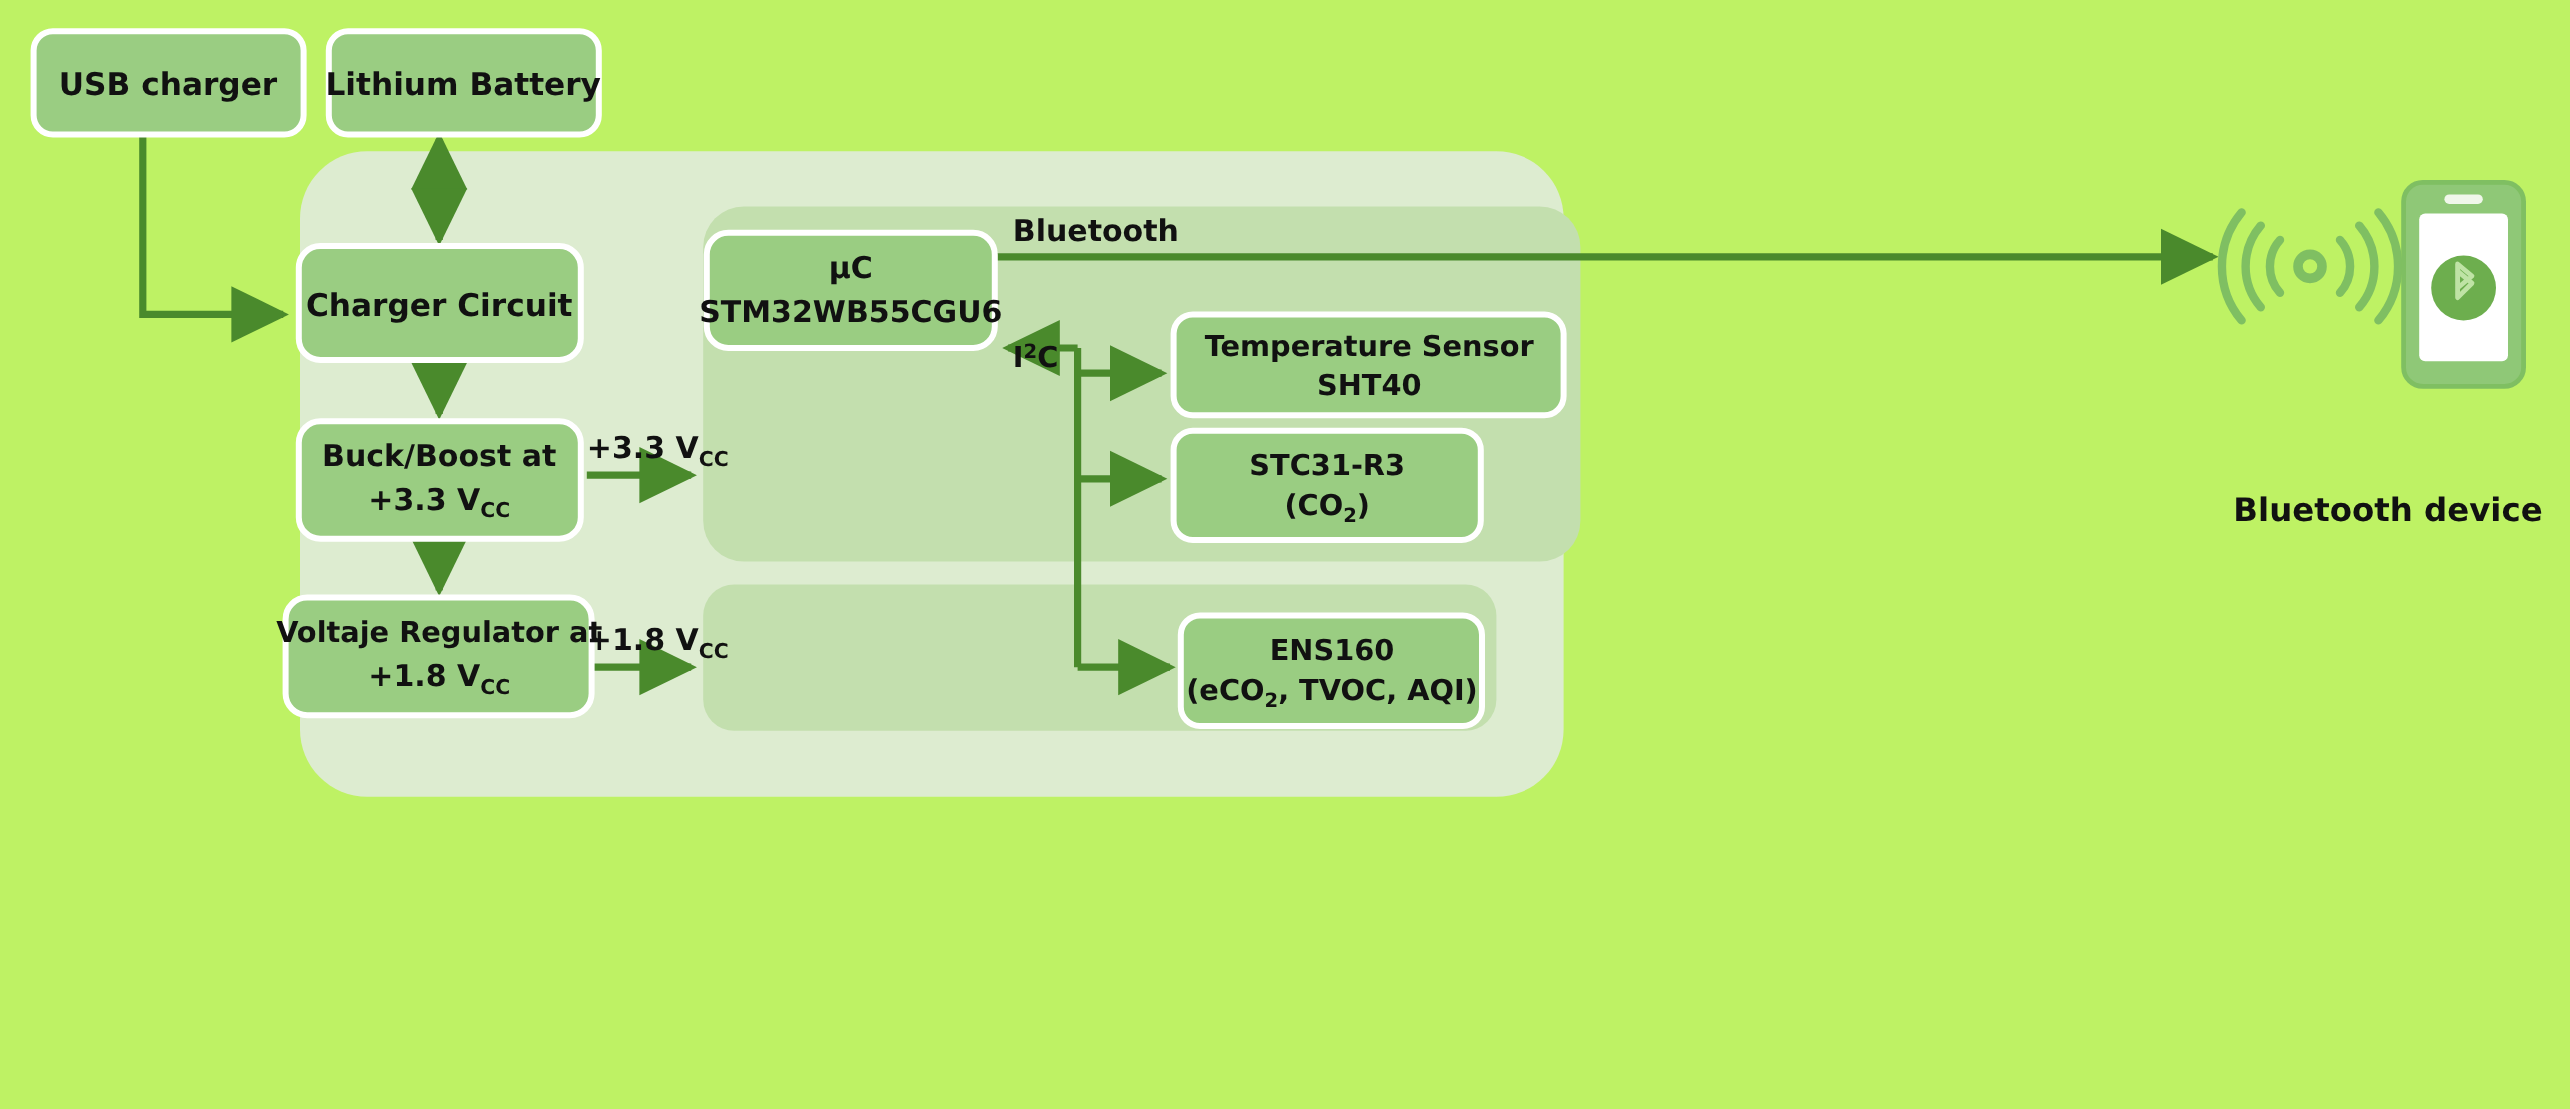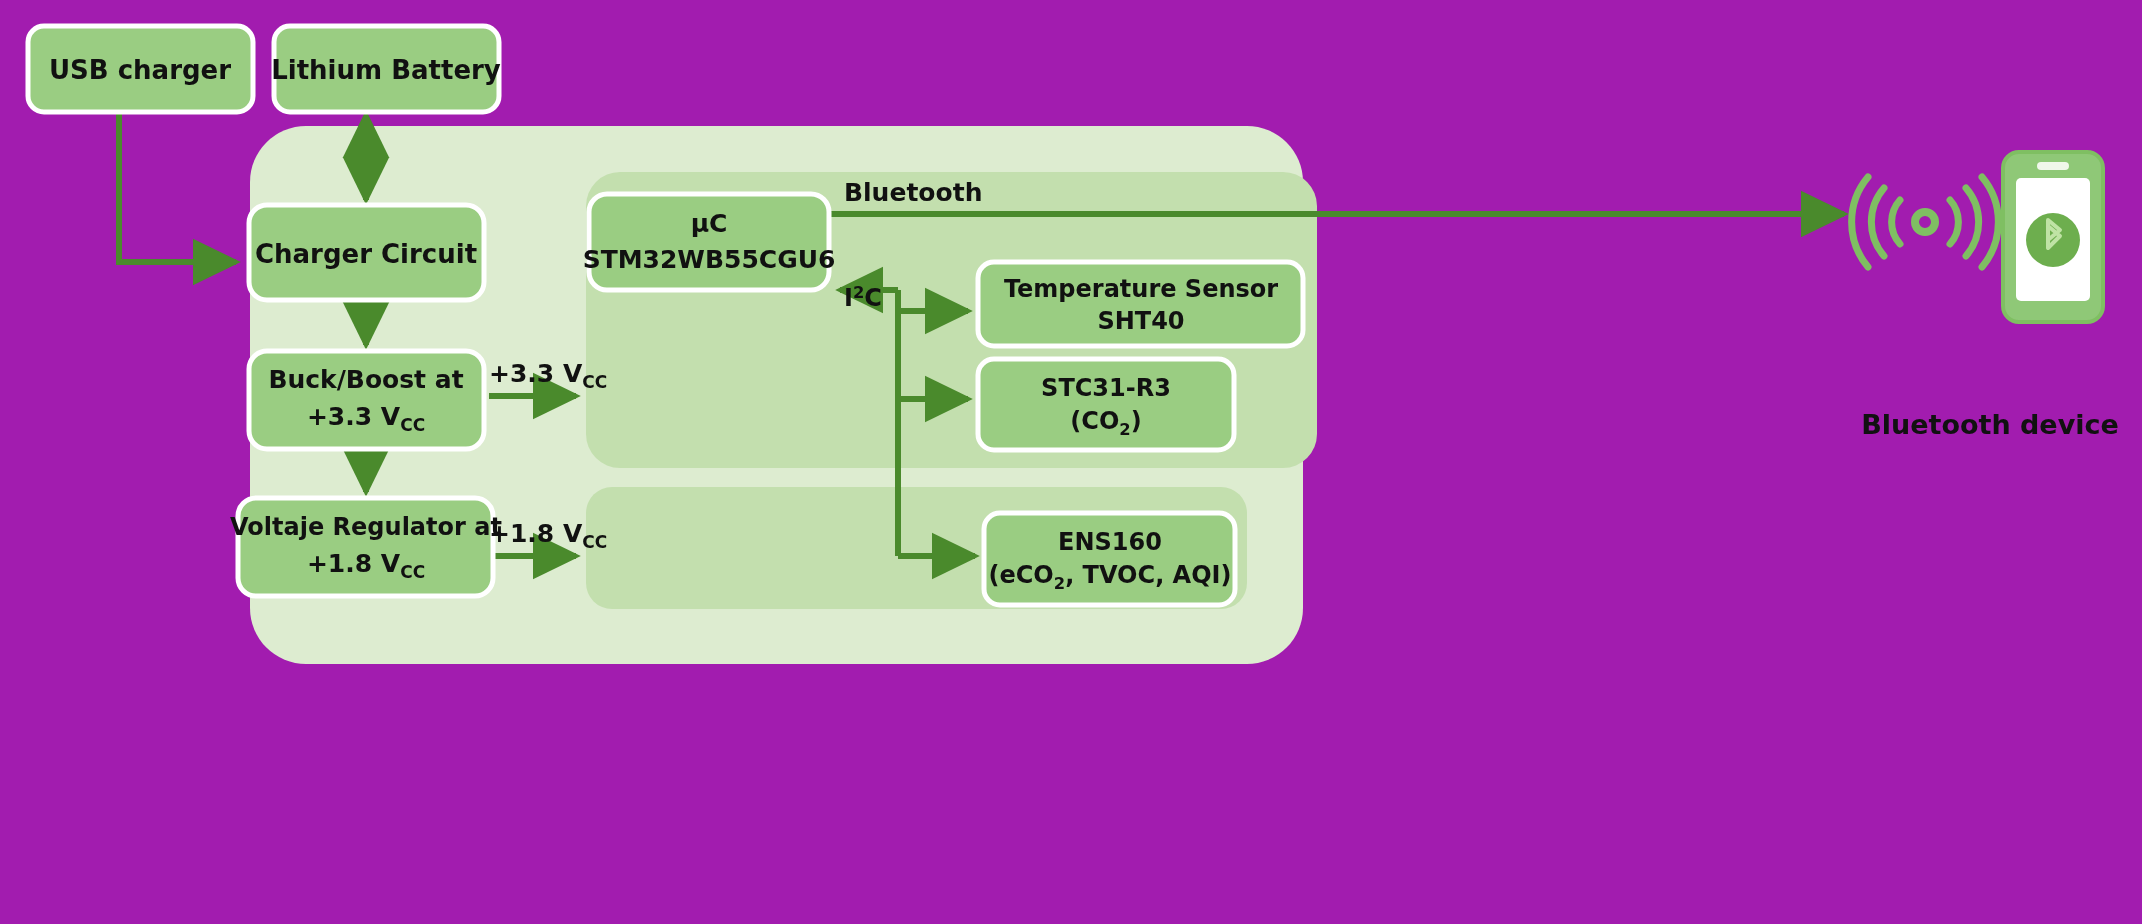--- a/index.html
+++ b/index.html
@@ -1,18 +1,18 @@
 <!DOCTYPE html>
 <html><head>
 <meta charset="utf-8">
 <style>
   html,body{margin:0;padding:0;background:#ffffff;}
   body{width:2142px;height:924px;overflow:hidden;
        font-family:"DejaVu Sans","Liberation Sans",sans-serif;}
-  #stage{position:relative;width:2142px;height:924px;background:#a21caf;}
+  #stage{position:relative;width:2142px;height:924px;background:#bef264;}
   svg{display:block;}
   .blk-label{font-weight:bold;fill:#111111;font-family:"DejaVu Sans","Liberation Sans",sans-serif;}
   .edge-label{font-weight:bold;fill:#111111;font-family:"DejaVu Sans","Liberation Sans",sans-serif;}
   .sub{font-size:0.68em;}
 </style>
 </head>
 <body>
 
 <div id="stage">
 <svg width="2142" height="924" viewBox="0 0 2142 924" xmlns="http://www.w3.org/2000/svg">

